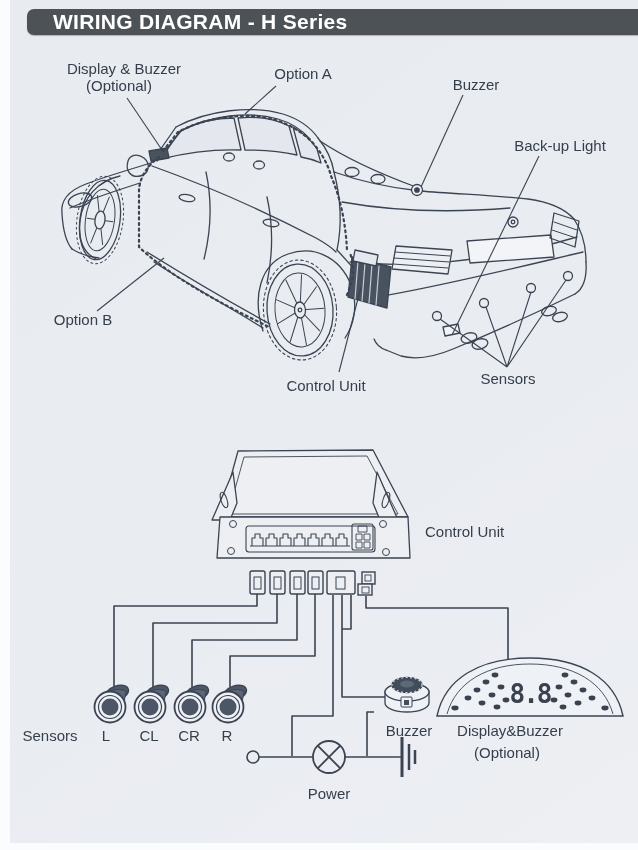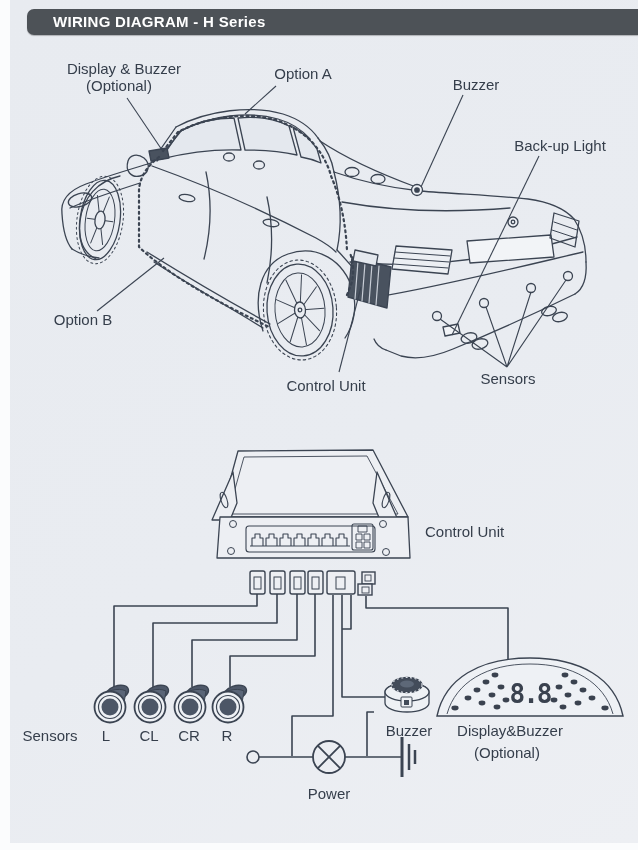--- a/index.html
+++ b/index.html
@@ -2,21 +2,21 @@
 <html><head>
 <meta charset="utf-8">
 <style>
   html,body{margin:0;padding:0;background:#f7f8fa;}
   .stage{position:relative;width:638px;height:850px;overflow:hidden;
          font-family:"Liberation Sans",sans-serif;background:#fbfcfd;}
   .paper{position:absolute;left:10px;top:0;right:0;height:843px;
          background:linear-gradient(145deg,#e8ebf0 0%,#e9ecf1 55%,#edeff3 100%);}
   .header-bar{position:absolute;left:27px;top:9px;right:0;height:26px;
          background:#4d5257;border-radius:7px 0 0 7px;color:#fff;
-         font-size:15px;font-weight:bold;line-height:26px;padding-left:26px;
+         font-size:21px;font-weight:bold;line-height:26px;padding-left:26px;
          letter-spacing:.3px;box-shadow:0 1px 1px rgba(0,0,0,.25);}
   svg{position:absolute;left:0;top:0;}
   svg text{font-family:"Liberation Sans",sans-serif;font-size:15px;fill:#353e4b;}
   .tc{text-anchor:middle;}
   .seg{font-family:"DejaVu Sans Mono",monospace;font-size:26px;font-weight:bold;
        fill:#3a424f;letter-spacing:-2px;text-anchor:middle;}
 </style>
 </head>
 <body>
 

